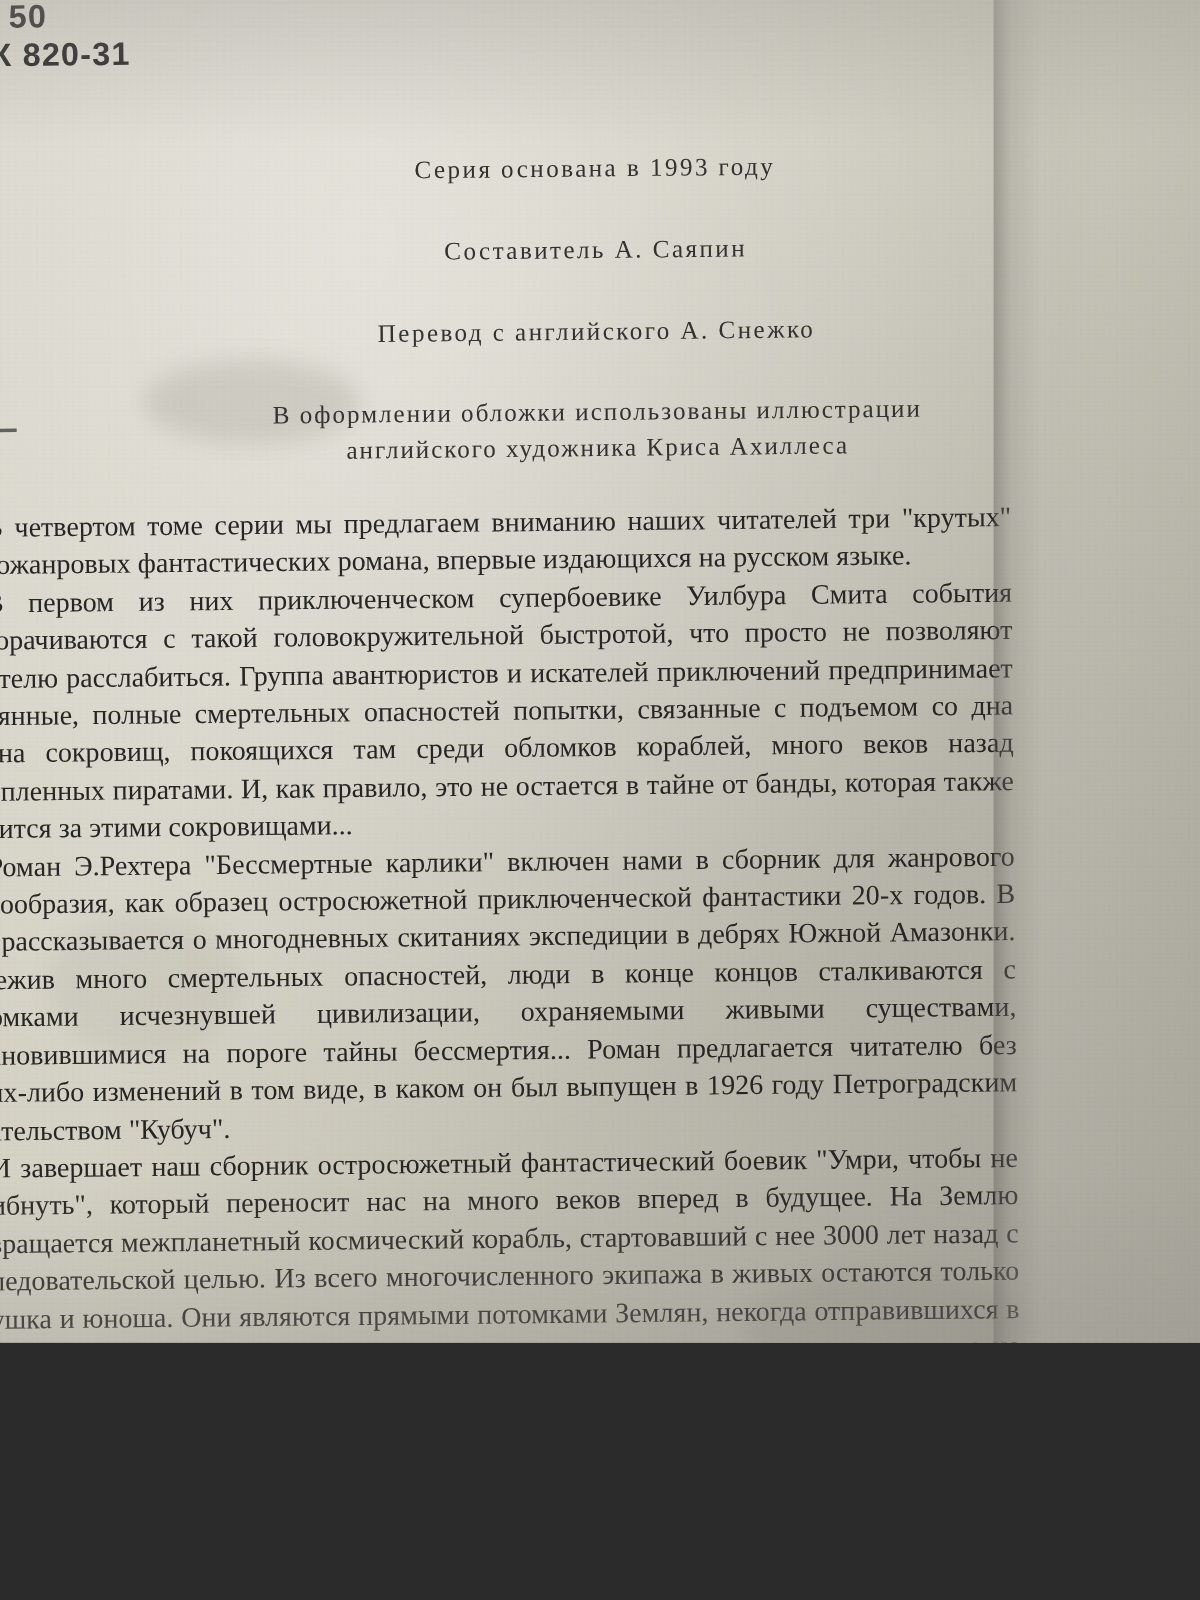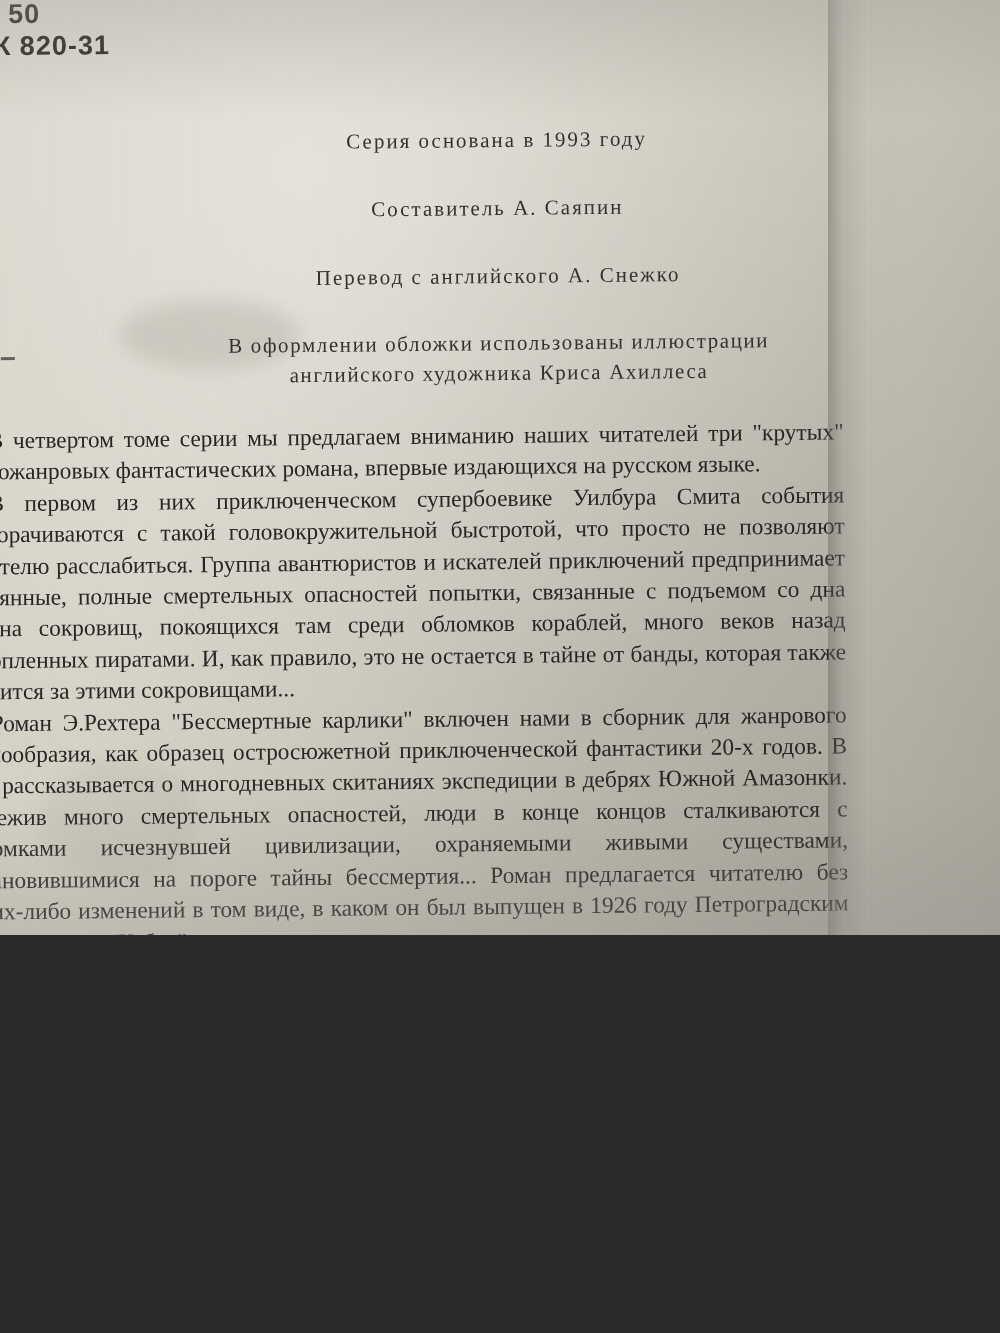--- a/index.html
+++ b/index.html
@@ -3,21 +3,21 @@
 <meta charset="utf-8">
 <style>
   html, body {
     margin: 0;
     padding: 0;
     background: #2b2b2b;
   }
   #page {
     position: relative;
     width: 1000px;
-    height: 935px;
+    height: 1119px;
     overflow: hidden;
     background: #cfcbbe;
     font-family: "Liberation Serif", serif;
     color: #2a2a2a;
   }
   
   #paper {
     position: absolute;
     inset: 0;
     background:

